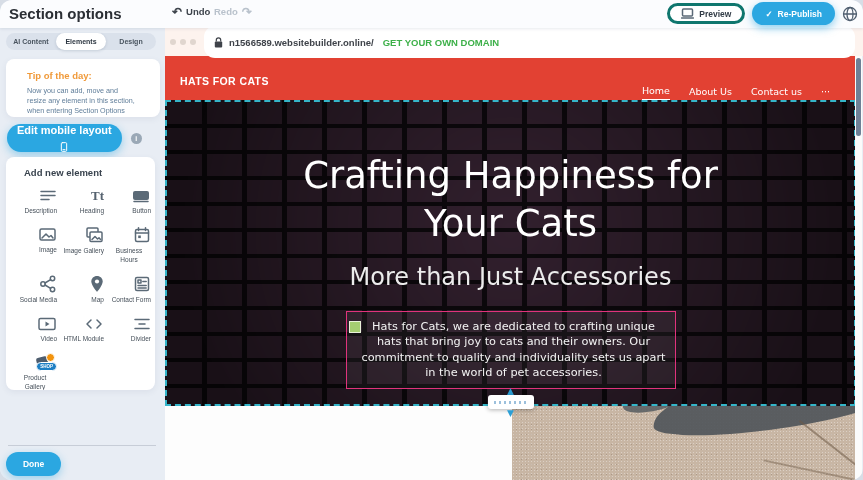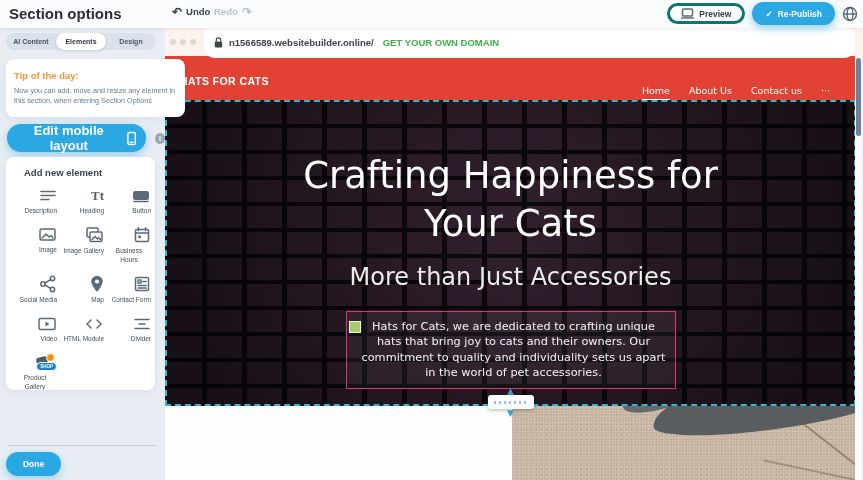--- a/index.html
+++ b/index.html
@@ -1,17 +1,17 @@
 <!DOCTYPE html>
 <html><head>
 <meta charset="utf-8">
 <style>
   * { margin:0; padding:0; box-sizing:border-box; }
   body { font-family:"Liberation Sans", sans-serif; background:#d7dde6; }
-  .stage { position:relative; width:863px; height:480px; background:#e8edf4; overflow:hidden; }
+  .stage { position:relative; width:863px; height:480px; background:#e8edf4; overflow:hidden;border-radius:12px; }
 
   
   .topbar { position:absolute; left:0; top:0; width:863px; height:28px; background:#fbfcfe;
             box-shadow:0 1px 3px rgba(30,50,80,.10); z-index:30; }
   .topbar h1 { position:absolute; left:9px; top:5px; font-size:15px; font-weight:bold; color:#2b2f35; }
   .undo { position:absolute; left:172px; top:6px; display:flex; align-items:center; gap:4px;
           background:none; border:none; font-size:9.5px; font-weight:bold; color:#3d434b; cursor:pointer; }
   .redo { position:absolute; left:214px; top:6px; display:flex; align-items:center; gap:4px;
           background:none; border:none; font-size:9.5px; font-weight:bold; color:#b9c2cc; cursor:pointer; }
   .arrow-glyph { font-size:12px; line-height:10px; }
@@ -23,28 +23,28 @@
                    box-shadow:0 3px 9px rgba(43,167,225,.55); }
   .btn-globe { background:none; border:none; cursor:pointer; display:flex; align-items:center; }
 
   
   .sidebar { position:absolute; left:0; top:28px; width:165px; height:452px; background:#e8edf4; z-index:20; }
   .tabs { position:absolute; left:6px; top:5px; width:150px; height:17px; background:#dae1eb; border-radius:9px;
           display:flex; align-items:center; }
   .tab { flex:1; height:17px; border:none; background:none; border-radius:9px; font-size:7px; font-weight:bold;
          color:#49545f; cursor:pointer; }
   .tab.active { background:#fff; color:#2d3742; box-shadow:0 1px 3px rgba(40,60,90,.18); }
-  .tip-card { position:absolute; left:6px; top:31px; width:179px; height:58px; background:#fff; border-radius:8px;
-              box-shadow:0 2px 6px rgba(60,80,110,.08); padding:11px 8px; }
+  .tip-card { position:absolute; left:6px; top:31px; width:154px; height:58px; background:#fff; border-radius:8px;
+              box-shadow:0 2px 6px rgba(60,80,110,.08); padding:11px 21px; }
   .tip-title { font-size:9.5px; font-weight:bold; color:#f09a3a; margin-bottom:5px; }
   .tip-body { font-size:7.2px; color:#5f7d99; line-height:1.4; }
   .mobile-row { position:absolute; left:7px; top:96px; display:flex; align-items:center; gap:9px; }
   .btn-mobile { display:flex; align-items:center; gap:6px; height:28px; padding:0 10px; border-radius:14px;
-                background:#2ba7e1; border:none; font-size:13px; font-weight:bold; color:#fff; cursor:pointer;
-                box-shadow:0 3px 8px rgba(43,167,225,.45); }
+                background:#2ba7e1; border:none; font-size:11px; font-weight:bold; color:#fff; cursor:pointer;
+                box-shadow:0 3px 8px rgba(43,167,225,.45);flex-direction:column; }
   .info-dot { width:11px; height:11px; border-radius:50%; background:#9aa8b6; color:#fff; font-size:7px;
               font-weight:bold; display:flex; align-items:center; justify-content:center; border:none; cursor:pointer; }
   .add-card { position:absolute; left:6px; top:129px; width:149px; height:233px; background:#fff; border-radius:8px;
               box-shadow:0 2px 6px rgba(60,80,110,.08); padding:10px 4px 6px 4px; overflow:hidden; }
   .add-title { font-size:9.5px; font-weight:bold; color:#39434e; margin:0 0 9px 14px; }
   .el-grid { display:grid; grid-template-columns:repeat(3,1fr); row-gap:11px; }
   .el { display:flex; flex-direction:column; align-items:flex-end; gap:3px; background:none; border:none; cursor:pointer; }
   .el svg { display:block; }
   .el-label { font-size:6.5px; color:#454f59; text-align:center; line-height:1.3; max-width:44px; }
   .tt { font-size:13px; font-weight:bold; color:#55626f; line-height:17px; font-family:"Liberation Serif", serif; }
@@ -70,21 +70,21 @@
   .address .url { font-size:9.5px; font-weight:bold; color:#3f434a; margin-left:6px; }
   .address .cta { font-size:9.5px; font-weight:bold; color:#3db049; margin-left:9px; text-decoration:none; cursor:pointer; }
 
   
   .viewport { position:absolute; left:165px; top:56px; width:691px; height:424px; background:#fff; z-index:5;
               font-family:"DejaVu Sans", sans-serif; }
   .site-header { position:absolute; left:0; top:0; width:691px; height:49px; background:#e24133;
                  display:flex; align-items:center; justify-content:space-between; padding:0 26px 0 15px; }
   .logo { font-family:"Liberation Sans", sans-serif; font-size:10.5px; font-weight:bold; color:#fff;
           letter-spacing:.4px; cursor:pointer; }
-  .nav { display:flex; align-items:flex-start; gap:19px;margin-top:24px; }
+  .nav { display:flex; align-items:center; gap:19px;margin-top:24px; }
   .nav a { font-size:9.5px; color:#fff; text-decoration:none; cursor:pointer; padding-bottom:3px; }
   .nav a.active { border-bottom:1.5px solid #fff; }
   .hero { position:absolute; left:0; top:44px; width:691px; height:306px;
           border:2px dashed #35b5c9;
           background-color:#32202e;
           background-image:
             radial-gradient(circle at 50% 42%, rgba(0,0,0,0) 0%, rgba(0,0,0,.5) 85%),
             repeating-linear-gradient(to bottom, rgba(13,9,13,0) 0 22px, #0d090d 22px 26px),
             repeating-linear-gradient(to right, rgba(13,9,13,0) 0 35px, #0d090d 35px 40px);
           text-align:center; }

